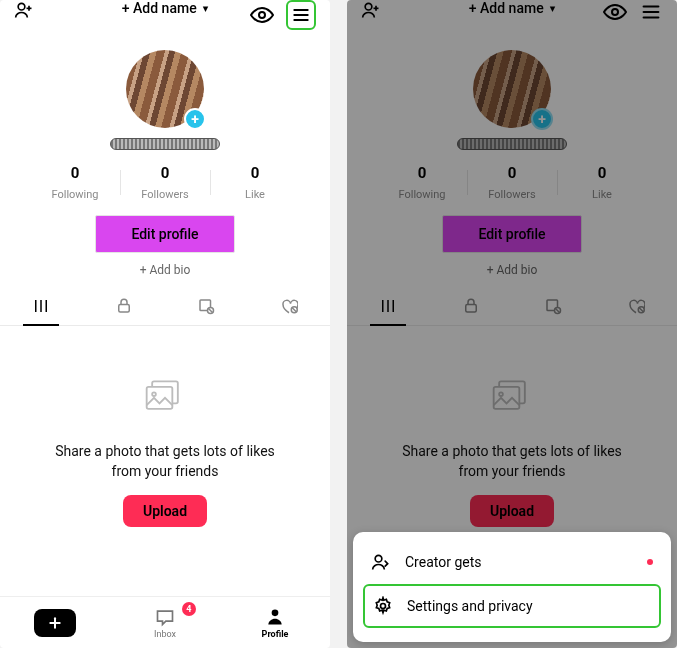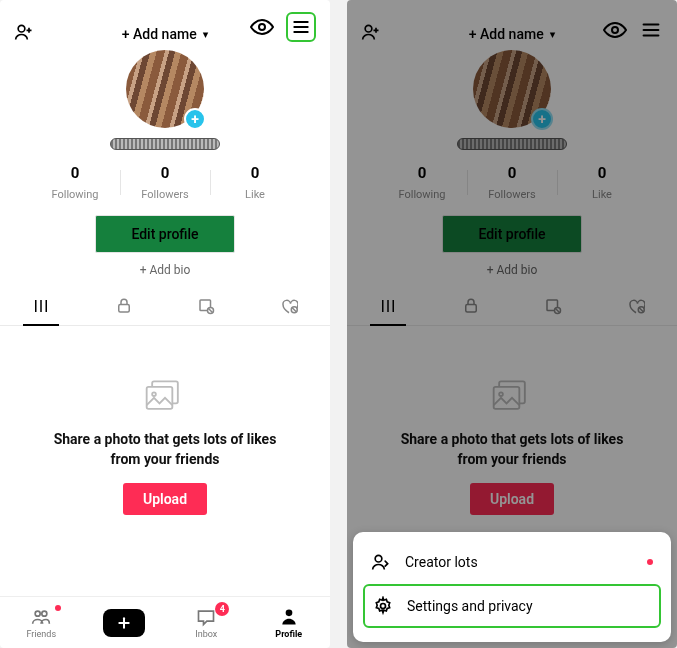--- a/index.html
+++ b/index.html
@@ -1,47 +1,47 @@
 <!DOCTYPE html>
 <html><head>
 <meta charset="utf-8">
 <style>
   * { box-sizing: border-box; margin: 0; padding: 0; font-family: -apple-system, BlinkMacSystemFont, "Segoe UI", Roboto, sans-serif; }
   body { background: #f2f2f2; width: 677px; height: 648px; display: flex; }
   .phone { width: 330px; height: 648px; background: #fff; position: relative; display: flex; flex-direction: column; border-radius: 4px; overflow: hidden; }
   .phone.right { margin-left: 17px; }
   .phone.right .main-shade { position: absolute; inset: 0; background: rgba(0,0,0,0.42); z-index: 5; }
-  .header { height: 42px; display: flex; align-items: flex-end; padding: 0 14px; position: relative; }
+  .header { height: 42px; display: flex; align-items: flex-start; padding: 0 14px; position: relative; }
   .add-person-icon { width: 20px; height: 20px; }
   .header-center { position: absolute; left: 50%; transform: translateX(-50%); display: flex; align-items: center; gap: 6px; font-size: 14px; font-weight: 500; }
   .chev-down { font-size: 11px; }
   .header-right { margin-left: auto; display: flex; align-items: center; gap: 12px; }
   .eye-icon, .menu-icon { width: 24px; height: 24px; display: flex; align-items: center; justify-content: center; }
   .menu-wrap { border: 2px solid #34c534; border-radius: 6px; width: 30px; height: 30px; display: flex; align-items: center; justify-content: center; }
   .avatar-section { display: flex; flex-direction: column; align-items: center; padding-top: 8px; }
   .avatar { width: 78px; height: 78px; border-radius: 50%; position: relative; background: radial-gradient(circle at 30% 30%, #c49a7a, #8a5a3c 40%, #b27e5c 60%, #6d4026 100%); background-image: repeating-linear-gradient(105deg,#b58862 0 6px,#8a5a3c 6px 14px,#c7a184 14px 18px,#6d4733 18px 24px); }
   .avatar-plus { position: absolute; right: -2px; bottom: -2px; width: 22px; height: 22px; background: #28c3eb; border-radius: 50%; display: flex; align-items: center; justify-content: center; color: #fff; font-size: 14px; font-weight: bold; border: 2px solid #fff; }
   .right .avatar-plus { border-color: rgba(255,255,255,0.5); }
   .username-blur { margin-top: 10px; width: 110px; height: 12px; border-radius: 6px; background: repeating-linear-gradient(90deg, #777 0 2px, #bbb 2px 4px); border: 1px solid #555; }
   .stats { display: flex; width: 100%; justify-content: center; margin-top: 14px; }
   .stat { flex: 0 0 90px; text-align: center; position: relative; }
   .stat + .stat::before { content: ""; position: absolute; left: 0; top: 6px; bottom: 6px; width: 1px; background: #e5e5e5; }
   .stat-num { font-weight: 700; font-size: 15px; }
   .stat-label { font-size: 11px; color: #8a8a8a; margin-top: 6px; }
-  .edit-btn { margin: 14px auto 10px; width: 140px; height: 38px; border: 1px solid #e4e4e4; background: #15803d; font-size: 14px; font-weight: 500; display: flex; align-items: center; justify-content: center; border-radius: 2px; }
+  .edit-btn { margin: 14px auto 10px; width: 140px; height: 38px; border: 1px solid #e4e4e4; background: #d946ef; font-size: 14px; font-weight: 500; display: flex; align-items: center; justify-content: center; border-radius: 2px; }
   .add-bio { font-size: 12px; color: #666; text-align: center; margin-bottom: 10px; }
   .tabs { display: flex; border-bottom: 1px solid #eaeaea; }
   .tab { flex: 1; height: 38px; display: flex; align-items: center; justify-content: center; color: #4a4a4a; }
   .tab.active { position: relative; }
   .tab.active::after { content: ""; position: absolute; bottom: -1px; left: 50%; transform: translateX(-50%); width: 36px; height: 2px; background: #000; }
   .tab-ic { width: 18px; height: 18px; }
   .empty { flex: 1; display: flex; flex-direction: column; align-items: center; padding-top: 50px; }
   .empty-ic { width: 44px; height: 40px; margin-bottom: 14px; }
-  .empty-text { font-size: 14px; font-weight: 700; text-align: center; line-height: 1.4; padding: 0 40px; color: #111; display: block; }
-  .upload-btn { margin-top: 14px; background: #fe2c55; color: #ffffff; font-size: 14px; font-weight: 600; padding: 8px 20px; border-radius: 3px; border: none; }
+  .empty-text { font-size: 14px; font-weight: 400; text-align: center; line-height: 1.4; padding: 0 40px; color: #111; display: block; margin-top: 12px; }
+  .upload-btn { margin-top: 14px; background: #fe2c55; color: #000000; font-size: 14px; font-weight: 600; padding: 8px 20px; border-radius: 8px; border: none; }
   .bottomnav { height: 52px; border-top: 1px solid #eee; display: flex; align-items: center; }
   .nav-item { flex: 1; display: flex; flex-direction: column; align-items: center; gap: 2px; font-size: 9px; color: #777; position: relative; }
   .nav-item.active { color: #000; font-weight: 700; }
   .nav-ic { width: 22px; height: 20px; }
   .create-btn { width: 42px; height: 28px; background: #000; border-radius: 8px; display: flex; align-items: center; justify-content: center; position: relative; }
   .create-btn::before, .create-btn::after { content: ""; position: absolute; top: 0; bottom: 0; width: 8px; border-radius: 8px; }
   .create-btn::before { left: -4px; background: #2af0ea; z-index: -1; }
   .create-btn::after { right: -4px; background: #fe2c55; z-index: -1; }
   .badge-dot { position: absolute; top: -2px; right: 26%; width: 6px; height: 6px; background: #fe2c55; border-radius: 50%; }
   .badge-num { position: absolute; top: -5px; right: 22%; min-width: 14px; height: 14px; padding: 0 3px; background: #fe2c55; color: #fff; font-size: 9px; font-weight: 700; border-radius: 7px; display: flex; align-items: center; justify-content: center; }
@@ -146,29 +146,20 @@
         <rect x="4" y="10" width="28" height="24" rx="2" fill="#fff"></rect>
         <circle cx="12" cy="18" r="2"></circle>
         <path d="M4 30l8-8 6 6 6-6 8 8"></path>
     </svg>
     <span class="empty-text">Share a photo that gets lots of likes from your friends</span>
     <button class="upload-btn">Upload</button>
   </div>
 
   <div class="bottomnav">
     <div class="nav-item">
-      <svg class="nav-ic" viewBox="0 0 24 24" fill="none" stroke="#777" stroke-width="2">
-          <circle cx="8" cy="8" r="3"></circle>
-          <circle cx="16" cy="8" r="3"></circle>
-          <path d="M2 20c0-3 3-5 6-5s6 2 6 5M12 20c0-3 3-5 6-5s4 2 4 5"></path>
-        </svg>
-      <span>Friends</span>
-      <span class="badge-dot"></span>
-    </div>
-    <div class="nav-item">
       <div class="create-btn">
         <svg width="16" height="16" viewBox="0 0 24 24" stroke="#fff" stroke-width="3" stroke-linecap="round">
             <line x1="12" y1="5" x2="12" y2="19"></line>
             <line x1="5" y1="12" x2="19" y2="12"></line>
           </svg>
       </div>
     </div>
     <div class="nav-item">
       <svg class="nav-ic" viewBox="0 0 24 24" fill="none" stroke="#777" stroke-width="2">
           <path d="M3 5h18v12H13l-4 4v-4H3z"></path>
@@ -285,21 +276,21 @@
 
   <div class="main-shade"></div>
 
   <div class="sheet">
     <div class="sheet-row">
       <svg class="sheet-ic" viewBox="0 0 24 24" fill="none" stroke="#000" stroke-width="2">
           <circle cx="9" cy="8" r="4"></circle>
           <path d="M2 21c0-4 4-6 7-6s7 2 7 6"></path>
           <path d="M17 11l3 3-3 3" stroke-linecap="round" fill="none"></path>
         </svg>
-      <span>Creator lots</span>
+      <span>Creator gets</span>
       <span class="sheet-dot"></span>
     </div>
     <div class="sheet-row highlight">
       <svg class="sheet-ic" viewBox="0 0 24 24" fill="none" stroke="#000" stroke-width="2">
           <circle cx="12" cy="12" r="3"></circle>
           <path d="M12 2l1 3 3-1 1 3 3 1-1 3 1 3-3 1-1 3-3-1-1 3-1-3-3 1-1-3-3-1 1-3-1-3 3-1 1-3 3 1z"></path>
         </svg>
       <span>Settings and privacy</span>
     </div>
   </div>

